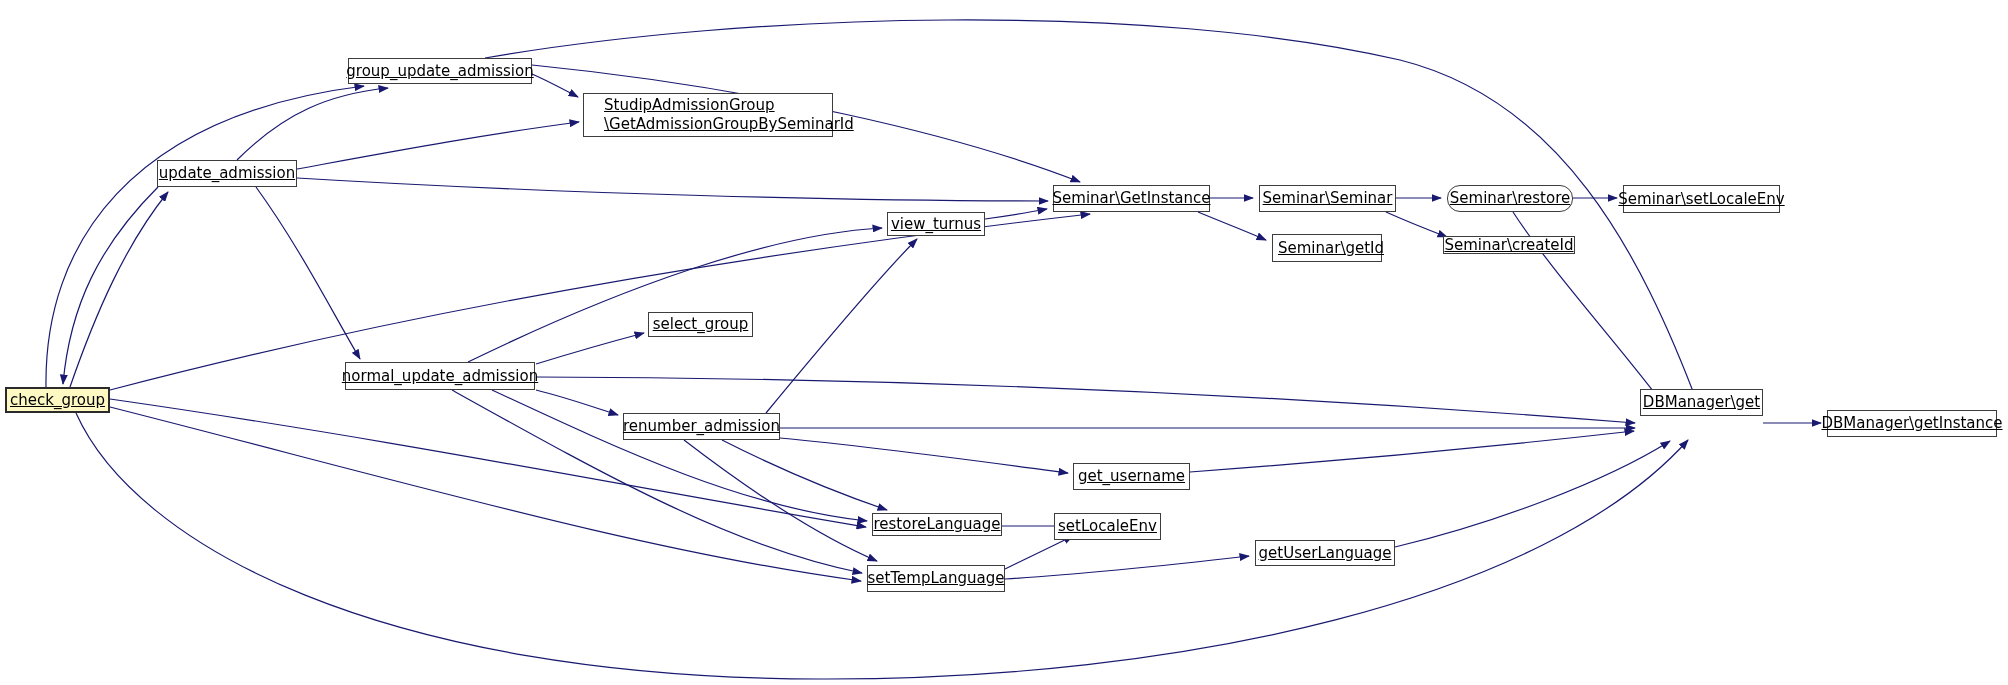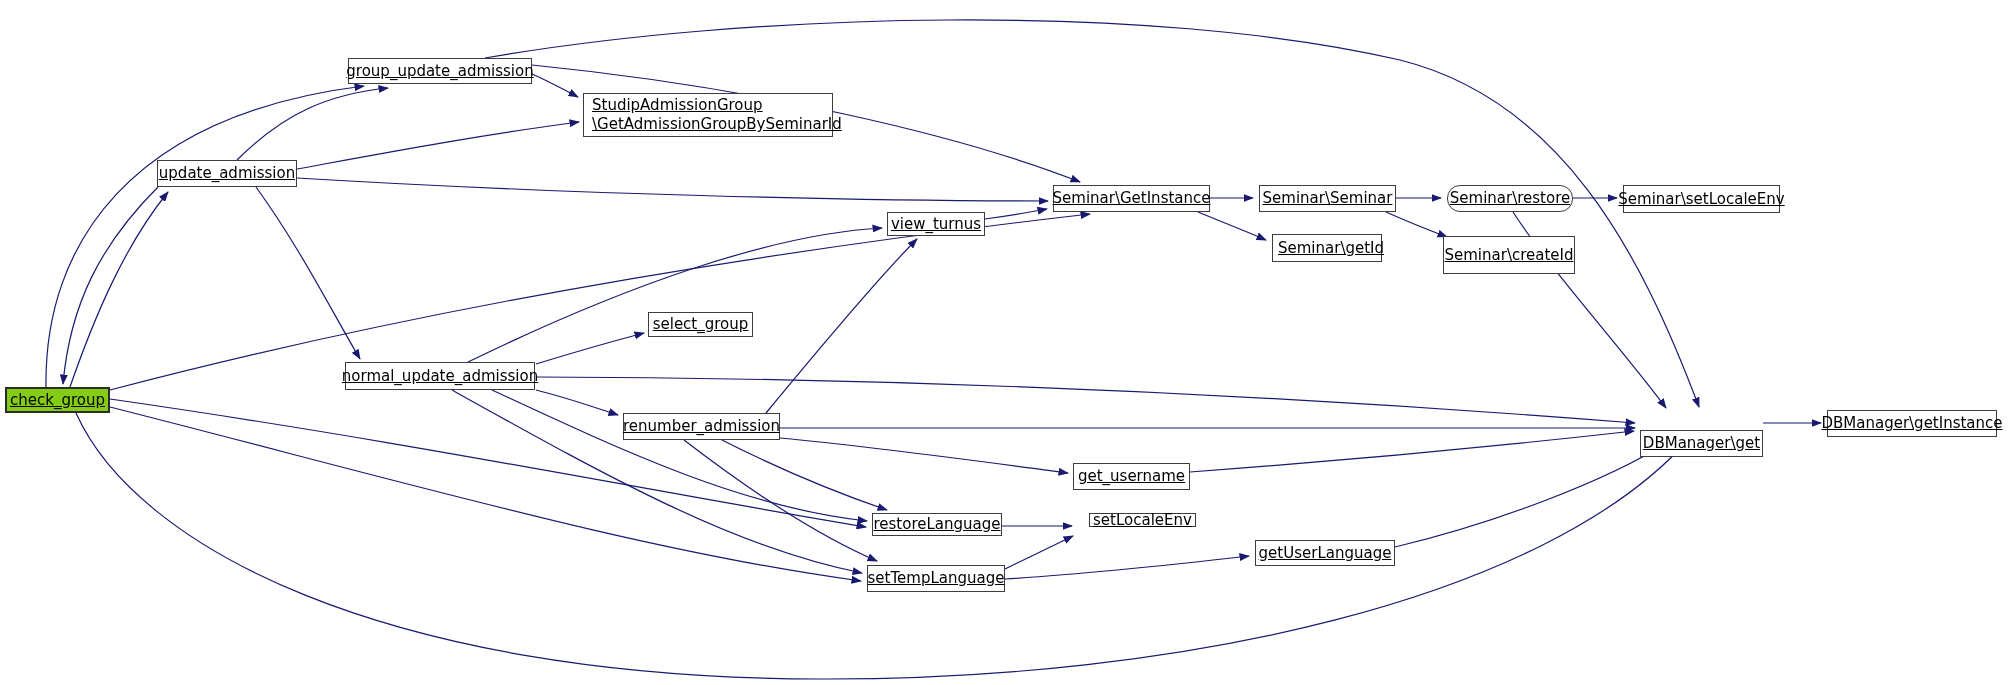--- a/index.html
+++ b/index.html
@@ -32,28 +32,28 @@
     line-height: 19px;
     display: flex;
     align-items: center;
     justify-content: center;
     text-align: center;
     white-space: pre-line;
     cursor: pointer;
     text-decoration: underline;
   }
   .node.hl {
-    background: #84cc16;
+    background: #fef9c3;
     border-width: 2px;
     border-color: #2b2b2b;
   }
   .node.left {
     justify-content: flex-start;
     text-align: left;
-    padding-left: 8px;
+    padding-left: 20px;
   }
   .edge {
     fill: none;
     stroke: #191970;
     stroke-width: 1.2;
   }
 </style>
 </head>
 <body>
 
@@ -109,24 +109,24 @@
     <div class="node" style="left: 157px; top: 160px; width: 140px; height: 27px;">update_admission</div>
     <div class="node" style="left: 348px; top: 58px; width: 184px; height: 26px;">group_update_admission</div>
     <div class="node left" style="left: 583px; top: 93px; width: 250px; height: 44px;">StudipAdmissionGroup
 \GetAdmissionGroupBySeminarId</div>
     <div class="node" style="left: 887px; top: 212px; width: 98px; height: 24px;">view_turnus</div>
     <div class="node" style="left: 1053px; top: 185px; width: 157px; height: 27px;">Seminar\GetInstance</div>
     <div class="node" style="left: 1259px; top: 185px; width: 137px; height: 27px;">Seminar\Seminar</div>
     <div class="node" style="left: 1447px; top: 185px; width: 126px; height: 27px; border-radius: 13px;">Seminar\restore</div>
     <div class="node" style="left: 1623px; top: 185px; width: 157px; height: 28px;">Seminar\setLocaleEnv</div>
     <div class="node" style="left: 1272px; top: 234px; width: 110px; height: 28px; padding-left: 8px;">Seminar\getId</div>
-    <div class="node" style="left: 1443px; top: 236px; width: 132px; height: 38px;">Seminar\createId</div>
+    <div class="node" style="left: 1443px; top: 236px; width: 132px; height: 18px;">Seminar\createId</div>
     <div class="node" style="left: 648px; top: 312px; width: 105px; height: 25px;">select_group</div>
     <div class="node" style="left: 345px; top: 362px; width: 190px; height: 28px;">normal_update_admission</div>
     <div class="node" style="left: 623px; top: 413px; width: 157px; height: 27px;">renumber_admission</div>
     <div class="node" style="left: 1073px; top: 463px; width: 117px; height: 27px;">get_username</div>
     <div class="node" style="left: 872px; top: 513px; width: 130px; height: 23px;">restoreLanguage</div>
-    <div class="node" style="left: 1089px; top: 513px; width: 107px; height: 14px;">setLocaleEnv</div>
+    <div class="node" style="left: 1054px; top: 513px; width: 107px; height: 27px;">setLocaleEnv</div>
     <div class="node" style="left: 867px; top: 565px; width: 138px; height: 27px;">setTempLanguage</div>
     <div class="node" style="left: 1255px; top: 540px; width: 140px; height: 26px;">getUserLanguage</div>
-    <div class="node" style="left: 1640px; top: 430px; width: 123px; height: 27px;">DBManager\get</div>
+    <div class="node" style="left: 1640px; top: 389px; width: 123px; height: 27px;">DBManager\get</div>
     <div class="node" style="left: 1827px; top: 410px; width: 170px; height: 27px;">DBManager\getInstance</div>
   </div>
 
 </body></html>

